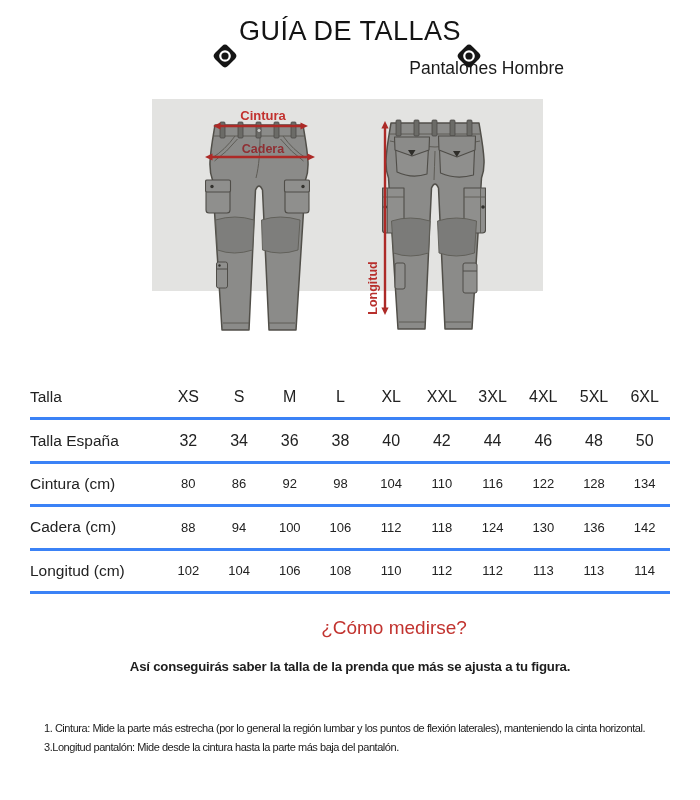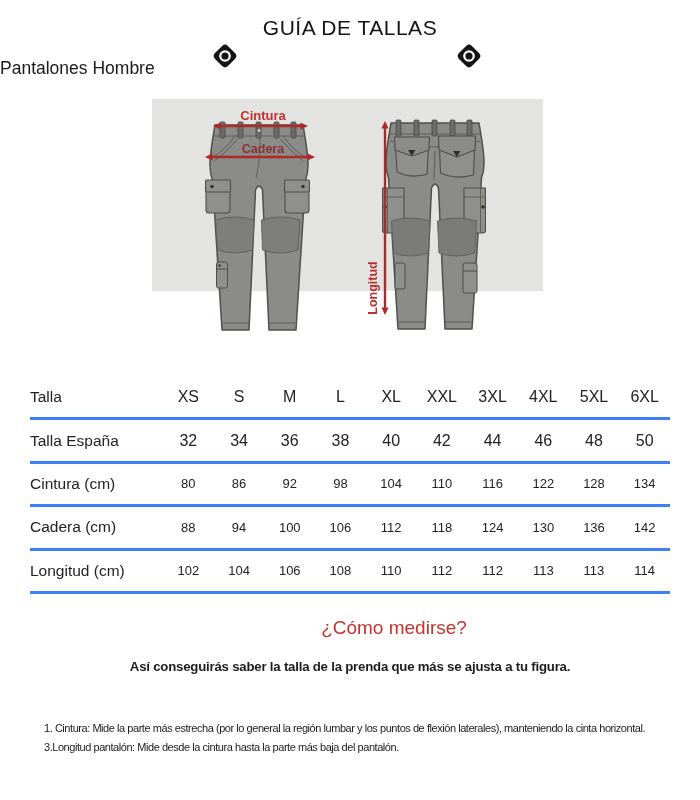--- a/index.html
+++ b/index.html
@@ -3,24 +3,24 @@
 <meta charset="utf-8">
 <style>
   html,body{margin:0;padding:0;background:#ffffff;}
   .page{
     position:relative;width:700px;height:800px;background:#ffffff;overflow:hidden;
     font-family:"Liberation Sans", sans-serif;color:#262626;
   }
   
   .title{
     position:absolute;top:16px;left:0;width:700px;text-align:center;
-    font-size:21px;font-weight:400;color:#141414;letter-spacing:.5px;margin:0;
+    font-size:27px;font-weight:400;color:#141414;letter-spacing:.5px;margin:0;
   }
   .subtitle{
-    position:absolute;top:58px;left:0;width:564px;text-align:left;
+    position:absolute;top:58px;left:0;width:564px;text-align:right;
     font-size:17.5px;color:#1a1a1a;
   }
   .logo{position:absolute;width:28px;height:28px;top:42px;}
   .logo-left{left:211px;}
   .logo-right{left:455px;}
   
   .diagram{position:absolute;left:152px;top:99px;width:391px;height:192px;background:#e3e3e1;}
   .pants{position:absolute;}
   .pants-front{left:53px;top:19px;width:105px;height:222px;}
   .pants-back{left:230px;top:18px;width:104px;height:223px;}

